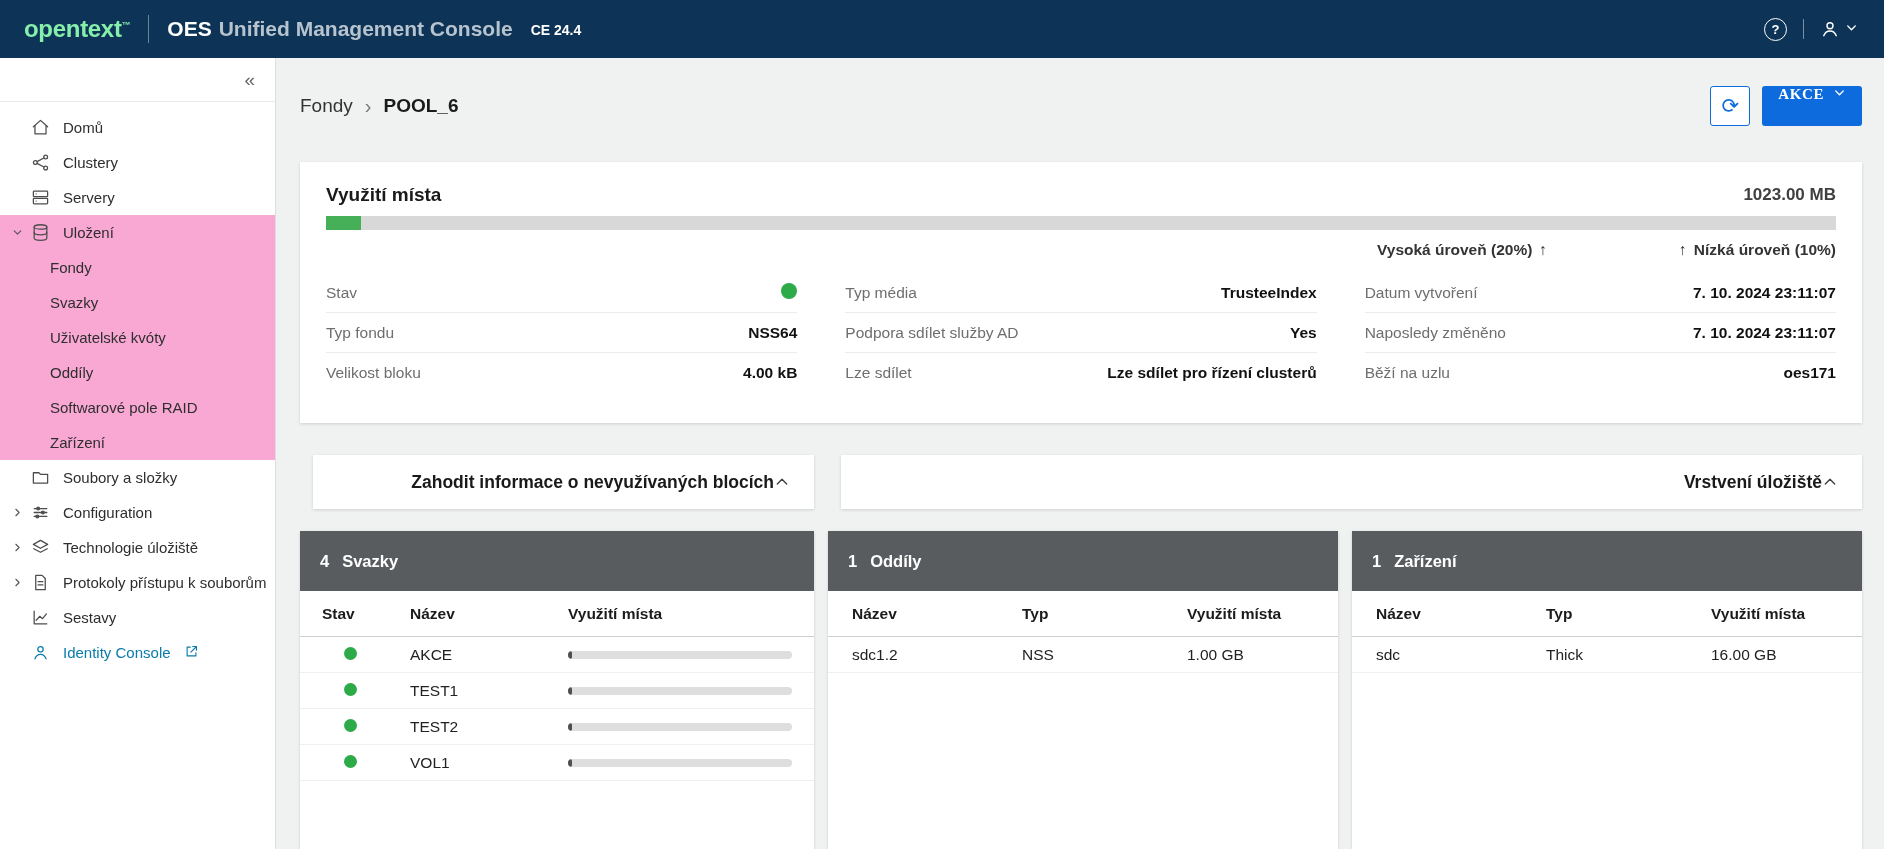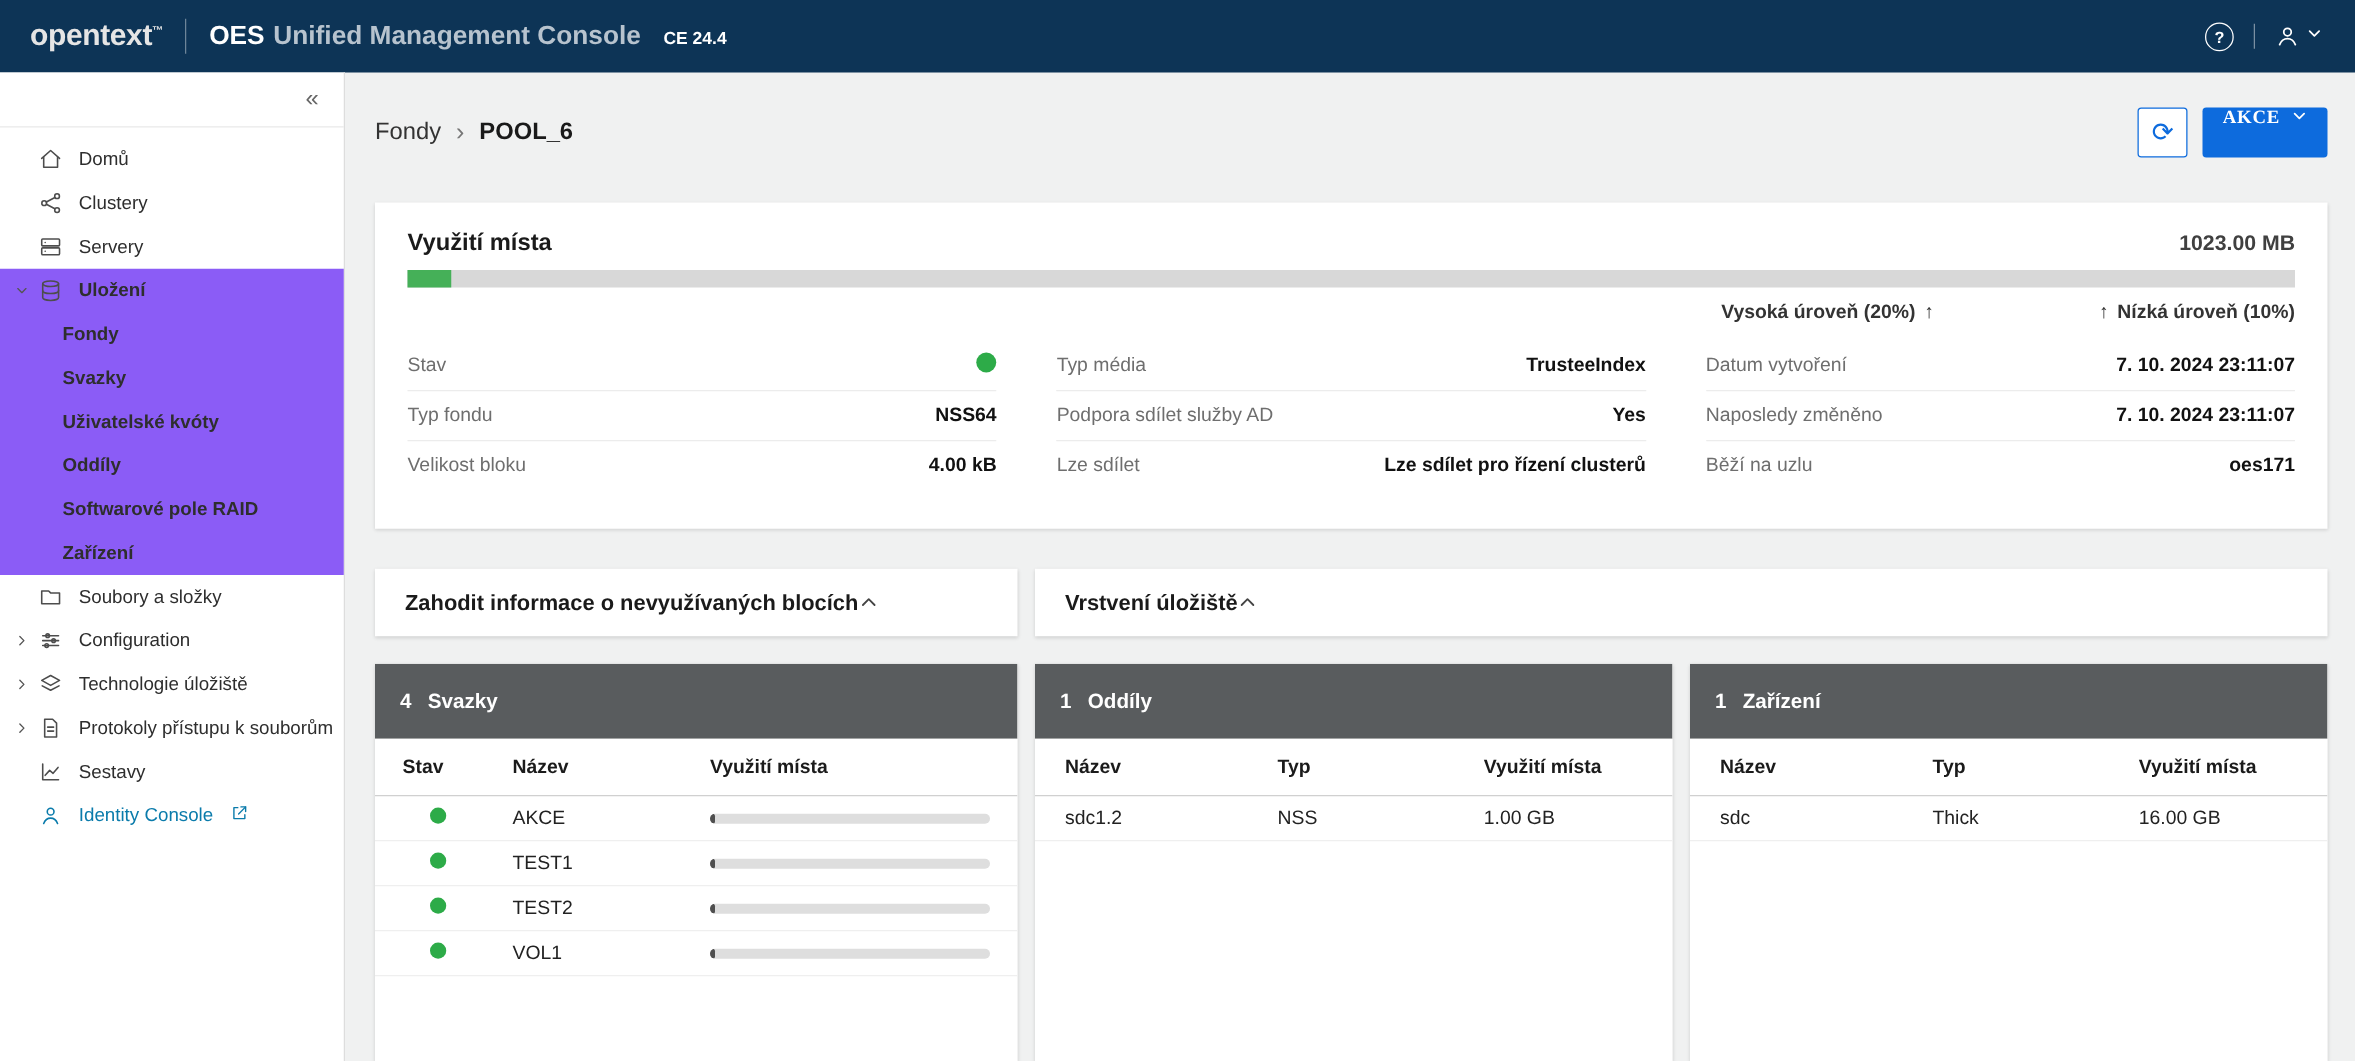--- a/index.html
+++ b/index.html
@@ -2,21 +2,21 @@
 <html><head>
 <meta charset="utf-8">
 <style>
   * { margin:0; padding:0; box-sizing:border-box; }
   html,body { width:1884px; height:849px; overflow:hidden; }
   body { font-family:"Liberation Sans", sans-serif; background:#f0f1f1; color:#222; }
 
   
   .app-header { height:58px; background:#0d3456; display:flex; align-items:center; justify-content:space-between; padding:0 26px 0 24px; }
   .brand { display:flex; align-items:center; }
-  .logo { color:#e5e5e5; font-size:24px; font-weight:bold; letter-spacing:-0.3px; }
+  .logo { color:#86efac; font-size:24px; font-weight:bold; letter-spacing:-0.3px; }
   .logo sup { font-size:9px; font-weight:bold; vertical-align:super; }
   .brand-divider { width:1px; height:28px; background:rgba(255,255,255,0.4); margin:0 18px; }
   .product { font-size:21px; font-weight:bold; color:#b7c3ce; white-space:nowrap; }
   .product .prefix { color:#ffffff; margin-right:7px; }
   .version { color:#fff; font-size:14px; font-weight:bold; margin-left:18px; margin-top:2px; }
   .header-right { display:flex; align-items:center; gap:16px; }
   .help-btn { width:23px; height:23px; border:1.7px solid #fff; border-radius:50%; color:#fff; font-size:13px; font-weight:bold; display:flex; align-items:center; justify-content:center; cursor:pointer; }
   .hdr-sep { width:1px; height:20px; background:rgba(255,255,255,0.45); }
   .user-menu { display:flex; align-items:center; gap:5px; cursor:pointer; }
 
@@ -27,21 +27,21 @@
   .sidebar { width:276px; background:#fff; border-right:1px solid #ddd; flex:none; }
   .collapse-row { height:44px; display:flex; align-items:center; justify-content:flex-end; padding-right:20px; border-bottom:1px solid #e9e9e9; }
   .collapse-btn { color:#666; font-size:19px; cursor:pointer; line-height:1; }
   nav { padding-top:8px; }
   .nav-item { height:35px; display:flex; align-items:center; padding-left:31px; gap:13px; font-size:15px; color:#2e2e2e; cursor:pointer; white-space:nowrap; }
   .nav-item.expandable { padding-left:10px; }
   .nav-item .chev { width:14px; display:flex; align-items:center; justify-content:center; margin-right:-6px; }
   .nav-item .nav-icon { width:19px; height:19px; flex:none; display:flex; align-items:center; }
   .nav-icon svg { width:19px; height:19px; stroke:#4d4d4d; fill:none; stroke-width:1.6; stroke-linecap:round; stroke-linejoin:round; }
   .chev svg { width:13px; height:13px; stroke:#555; fill:none; stroke-width:2; stroke-linecap:round; stroke-linejoin:round; }
-  .nav-group { background:#8b5cf6;font-weight:bold; }
+  .nav-group { background:#f9a8d4; }
   .nav-child { height:35px; display:flex; align-items:center; padding-left:50px; font-size:15px; color:#2e2e2e; cursor:pointer; }
   .nav-item.link { color:#0a7bab; }
   .nav-item.link .nav-icon svg { stroke:#0a7bab; }
   .ext-icon svg { width:15px; height:15px; stroke:#0a7bab; fill:none; stroke-width:1.8; stroke-linecap:round; stroke-linejoin:round; }
 
   
   .content { flex:1; display:flex; flex-direction:column; overflow:hidden; }
   .topbar { display:flex; align-items:center; justify-content:space-between; margin:28px 22px 0 24px; height:40px; }
   .breadcrumb { display:flex; align-items:center; gap:12px; font-size:19px; color:#333; }
   .crumb-current { font-weight:bold; color:#1a1a1a; }
@@ -64,21 +64,21 @@
   .details-grid { margin-top:14px; display:grid; grid-template-columns:1fr 1fr 1fr; column-gap:48px; }
   .dcell { height:40px; display:flex; align-items:center; justify-content:space-between; border-bottom:1px solid #ececec; }
   .dcell.last { border-bottom:none; }
   .dlabel { font-size:15.5px; color:#6e6e6e; }
   .dvalue { font-size:15.5px; font-weight:bold; color:#111; text-align:center; }
   .status-dot-lg { width:16px; height:16px; border-radius:50%; background:#2dab48; display:inline-block; }
 
   .sections-row { display:flex; gap:14px; margin:32px 22px 0 24px; height:400px; }
   .section-col.left { width:514px; flex:none; display:flex; flex-direction:column; }
   .section-col.right { flex:1; display:flex; flex-direction:column; }
-  .section-header { height:54px; padding:0 24px; display:flex; align-items:center; justify-content:flex-start; cursor:pointer; flex:none; }
+  .section-header { height:54px; padding:0 24px; display:flex; align-items:center; justify-content:flex-end; cursor:pointer; flex:none;margin-left:13px; }
   .section-title { font-size:17.5px; font-weight:bold; color:#1a1a1a; }
   .section-header svg { width:16px; height:16px; stroke:#444; fill:none; stroke-width:2.2; stroke-linecap:round; stroke-linejoin:round; }
   .panel { margin-top:22px; flex:1; display:flex; flex-direction:column; overflow:hidden; }
   .panel-dark-header { height:60px; background:#595c5e; color:#fff; display:flex; align-items:center; gap:13px; padding:0 20px; font-size:16.5px; font-weight:600; flex:none; }
   .panel-body { background:#fff; flex:1; }
   .panels-row { display:flex; gap:14px; flex:1; }
   .panels-row .panel { margin-top:0; flex:1; }
 
   .vol-grid { display:grid; grid-template-columns:88px 150px 1fr; align-items:center; padding:0 22px; }
   .tbl-grid { display:grid; grid-template-columns:170px 165px 1fr; align-items:center; padding:0 24px; }

